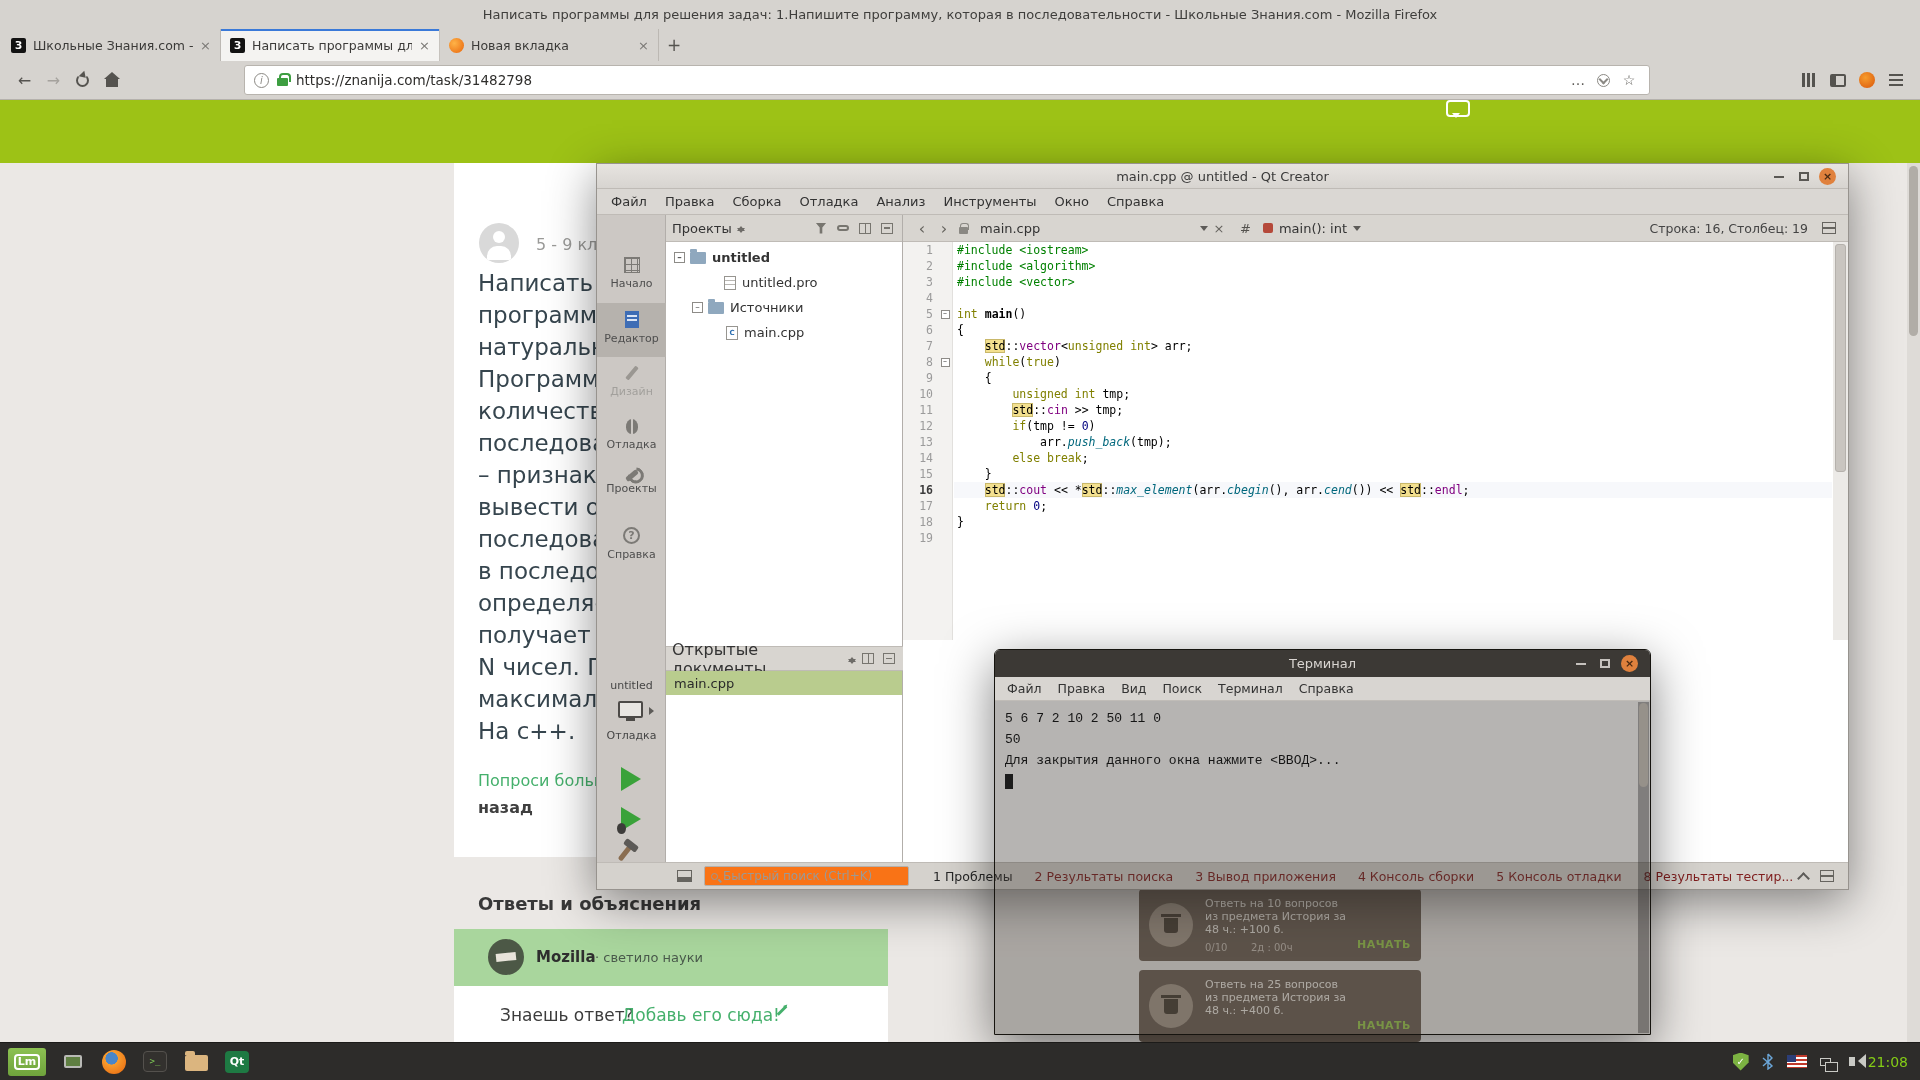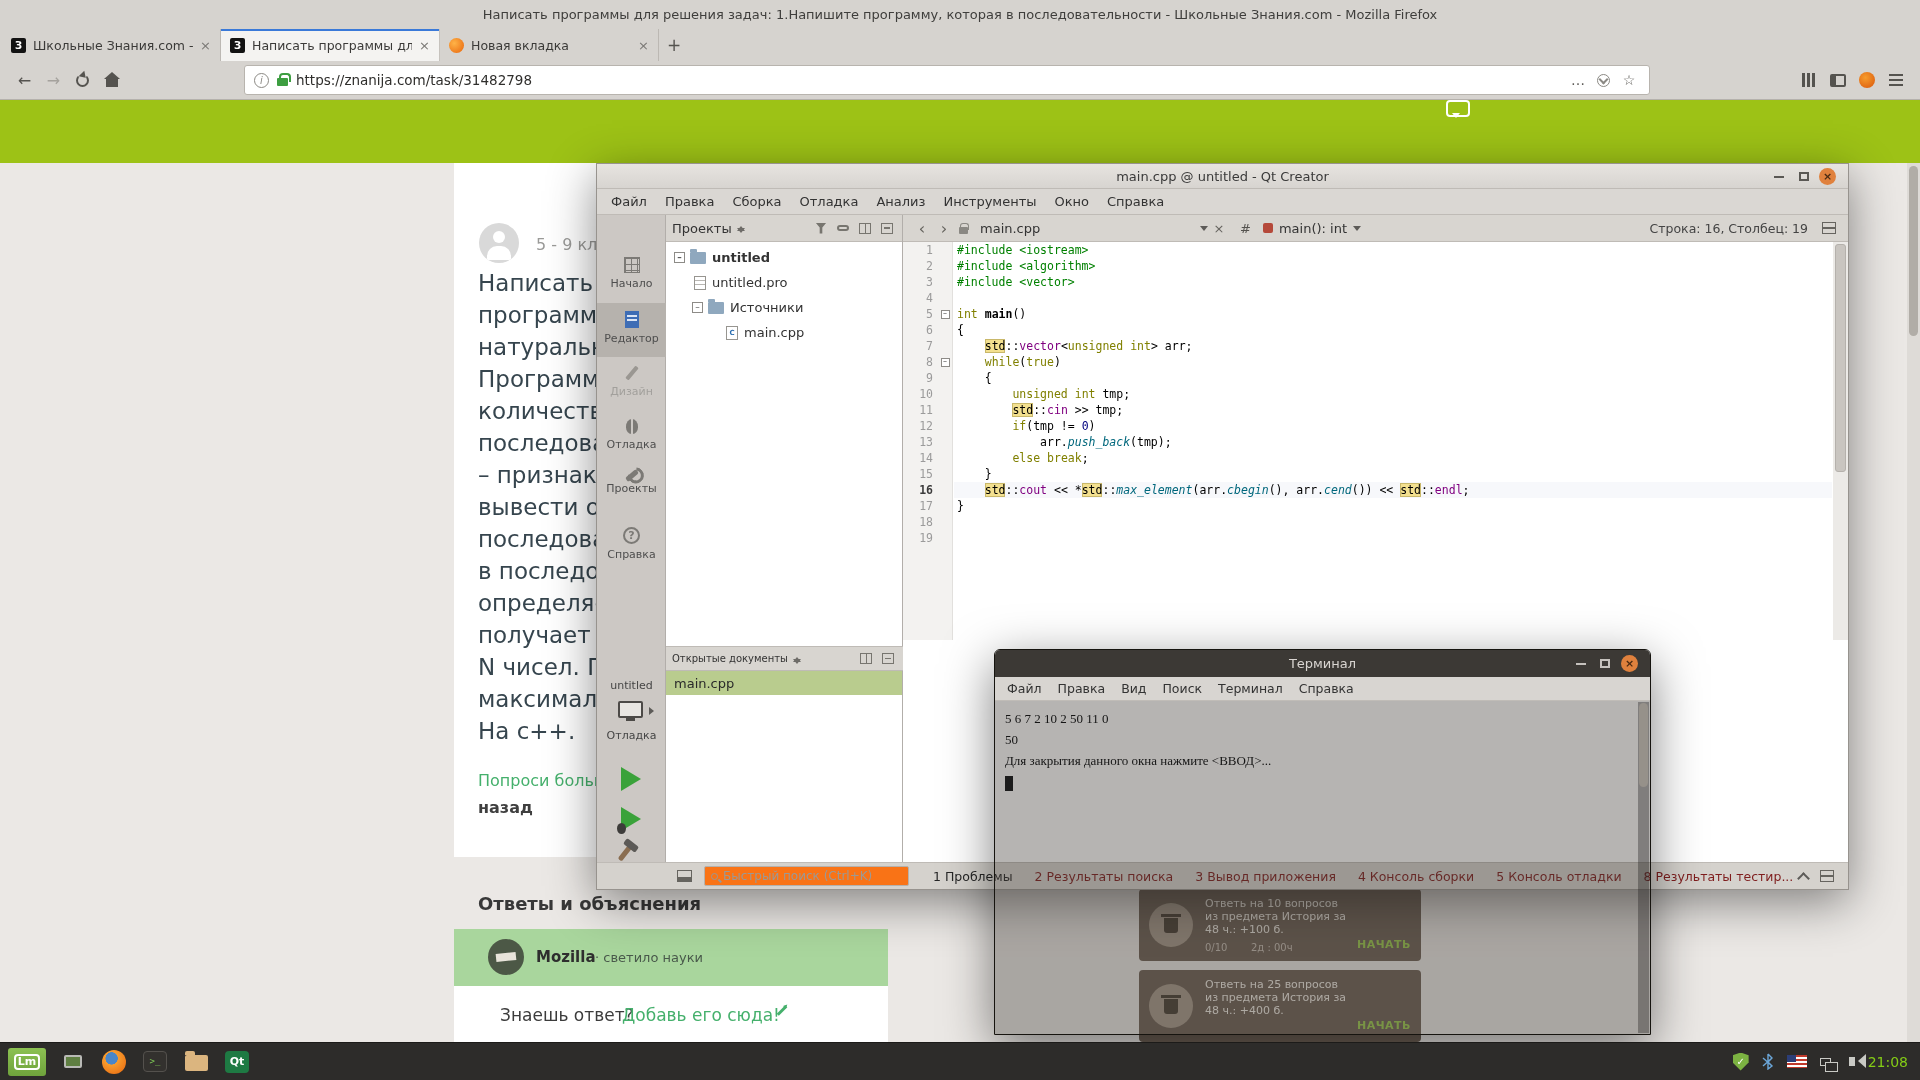--- a/index.html
+++ b/index.html
@@ -221,21 +221,21 @@
   .expander-spacer { width:16px; flex:0 0 16px; }
   .ti { margin-right:6px; position:relative; }
   .ti-project, .ti-folder { width:16px; height:12px; background:#8fa8be; border-radius:1px; }
   .ti-project::before, .ti-folder::before { content:""; position:absolute; left:0; top:-3px;
     width:7px; height:3px; background:#8fa8be; border-radius:1px 1px 0 0; }
   .ti-pro, .ti-cpp { width:12px; height:14px; background:#fff; border:1px solid #979590;
     font-size:7px; color:#2a6db0; font-weight:bold; text-align:center; line-height:12px; }
   .ti-pro { background:linear-gradient(#fff 3px,#b8b6b2 3px,#b8b6b2 4px,#fff 4px,#fff 7px,#b8b6b2 7px,#b8b6b2 8px,#fff 8px); }
 
   .qt-opendocs-header { position:absolute; left:69px; top:482px; width:237px; height:25px;
-    padding:0 6px; font-size:10px; }
+    padding:0 6px; font-size:16px; }
   .qt-opendocs { position:absolute; left:69px; top:507px; width:237px; bottom:27px;
     background:#fff; border-right:1px solid #b2aeaa; }
   .opendoc-row { height:24px; background:#b9cc8e; display:flex; align-items:center;
     padding-left:8px; font-size:13px; color:#2a2a2a; }
 
   .qt-editor { position:absolute; left:306px; top:51px; right:0; bottom:27px; background:#fff; }
   .ed-toolbar { position:absolute; left:0; top:0; right:0; height:27px;
     background:#d8d5d0; border-bottom:1px solid #bfbbb6; display:flex; align-items:center; padding:0 8px; }
   .ed-nav { font-size:16px; color:#66645f; width:22px; text-align:center; }
   .ico-locksm { width:9px; height:7px; background:#8a8883; border-radius:1px; position:relative; margin:4px 6px 0 4px; }
@@ -310,21 +310,21 @@
     border:1px solid #16140f; border-radius:6px 6px 0 0; box-shadow:0 14px 50px rgba(0,0,0,.5); }
   .term-titlebar { position:absolute; left:0; top:0; right:0; height:27px;
     background:var(--termtitle,#3c3935); border-radius:5px 5px 0 0;
     display:flex; align-items:center; justify-content:center; font-size:13px; color:#d9d5d1; }
   .term-titlebar .ctl-min { background:#c5c1bd; }
   .term-titlebar .ctl-max { border-color:#c5c1bd; }
   .term-menubar { position:absolute; left:0; top:27px; right:0; height:24px;
     background:#d8d5d1; border-bottom:1px solid #c0bcb7; display:flex; align-items:center; padding-left:4px; }
   .term-content { position:absolute; left:0; top:51px; right:0; bottom:0;
     background:rgba(62,57,52,0.38); padding:7px 10px;
-    font-family:Liberation Serif, serif; font-size:13px; color:#151515; }
+    font-family:Liberation Mono, monospace; font-size:13px; color:#151515; }
   .tline { height:21px; line-height:21px; white-space:pre; }
   .tcursor { display:inline-block; width:8px; height:15px; background:#1c1c1c; vertical-align:middle; }
   .term-scrollbar { position:absolute; right:1px; top:52px; bottom:1px; width:11px;
     background:rgba(30,27,25,0.35); }
   .term-thumb { position:absolute; left:1px; right:1px; top:1px; height:84px; background:#96918a; border-radius:5px; }
 
   
   .taskbar { position:absolute; left:0; bottom:0; width:1920px; height:38px;
     background:var(--taskbar,#2d2c2a); border-top:1px solid #1c1b19; z-index:40;
     display:flex; align-items:center; padding:10px 8px; gap:13px; }
@@ -573,21 +573,21 @@
       <span class="ph-ico">
           <span class="ico-minusbox"></span>
         </span>
     </div>
     <div class="project-tree">
         <div class="tree-row bold" style="padding-left: 8px;">
           <span class="expander">–</span>
           <span class="ti ti-project"></span>
           <span class="tree-label">untitled</span>
         </div>
-        <div class="tree-row" style="padding-left: 12px;">
+        <div class="tree-row" style="padding-left: 42px;">
           <span class="expander-spacer"></span>
           <span class="ti ti-pro"></span>
           <span class="tree-label">untitled.pro</span>
         </div>
         <div class="tree-row" style="padding-left: 26px;">
           <span class="expander">–</span>
           <span class="ti ti-folder"></span>
           <span class="tree-label">Источники</span>
         </div>
         <div class="tree-row" style="padding-left: 44px;">
@@ -689,20 +689,21 @@
           <div class="cline"><span class="tk-pl">    </span><span class="tk-oc">std</span><span class="tk-pl">::</span><span class="tk-ty">vector</span><span class="tk-pl">&lt;</span><span class="tk-kw">unsigned</span><span class="tk-pl"> </span><span class="tk-kw">int</span><span class="tk-pl">&gt; arr;</span></div>
           <div class="cline"><span class="tk-pl">    </span><span class="tk-kw">while</span><span class="tk-pl">(</span><span class="tk-kw">true</span><span class="tk-pl">)</span></div>
           <div class="cline"><span class="tk-pl">    {</span></div>
           <div class="cline"><span class="tk-pl">        </span><span class="tk-kw">unsigned</span><span class="tk-pl"> </span><span class="tk-kw">int</span><span class="tk-pl"> tmp;</span></div>
           <div class="cline"><span class="tk-pl">        </span><span class="tk-oc">std</span><span class="tk-pl">::</span><span class="tk-ty">cin</span><span class="tk-pl"> &gt;&gt; tmp;</span></div>
           <div class="cline"><span class="tk-pl">        </span><span class="tk-kw">if</span><span class="tk-pl">(tmp != </span><span class="tk-num">0</span><span class="tk-pl">)</span></div>
           <div class="cline"><span class="tk-pl">            arr.</span><span class="tk-fn">push_back</span><span class="tk-pl">(tmp);</span></div>
           <div class="cline"><span class="tk-pl">        </span><span class="tk-kw">else</span><span class="tk-pl"> </span><span class="tk-kw">break</span><span class="tk-pl">;</span></div>
           <div class="cline"><span class="tk-pl">    }</span></div>
           <div class="cline curline"><span class="tk-pl">    </span><span class="tk-oc">std</span><span class="tk-pl">::</span><span class="tk-ty">cout</span><span class="tk-pl"> &lt;&lt; *</span><span class="tk-oc">std</span><span class="tk-pl">::</span><span class="tk-fn">max_element</span><span class="tk-pl">(arr.</span><span class="tk-fn">cbegin</span><span class="tk-pl">(), arr.</span><span class="tk-fn">cend</span><span class="tk-pl">()) &lt;&lt; </span><span class="tk-oc">std</span><span class="tk-pl">::</span><span class="tk-ty">endl</span><span class="tk-pl">;</span></div>
+          <div class="cline"><span class="tk-pl">    </span><span class="tk-kw">return</span><span class="tk-pl"> </span><span class="tk-num">0</span><span class="tk-pl">;</span></div>
           <div class="cline"><span class="tk-pl">}</span></div>
           <div class="cline">&nbsp;</div>
         </div>
     </div>
     <div class="ed-scrollbar">
       <div class="ed-thumb"></div>
     </div>
 
     <div class="problems-body"></div>
   </div>

